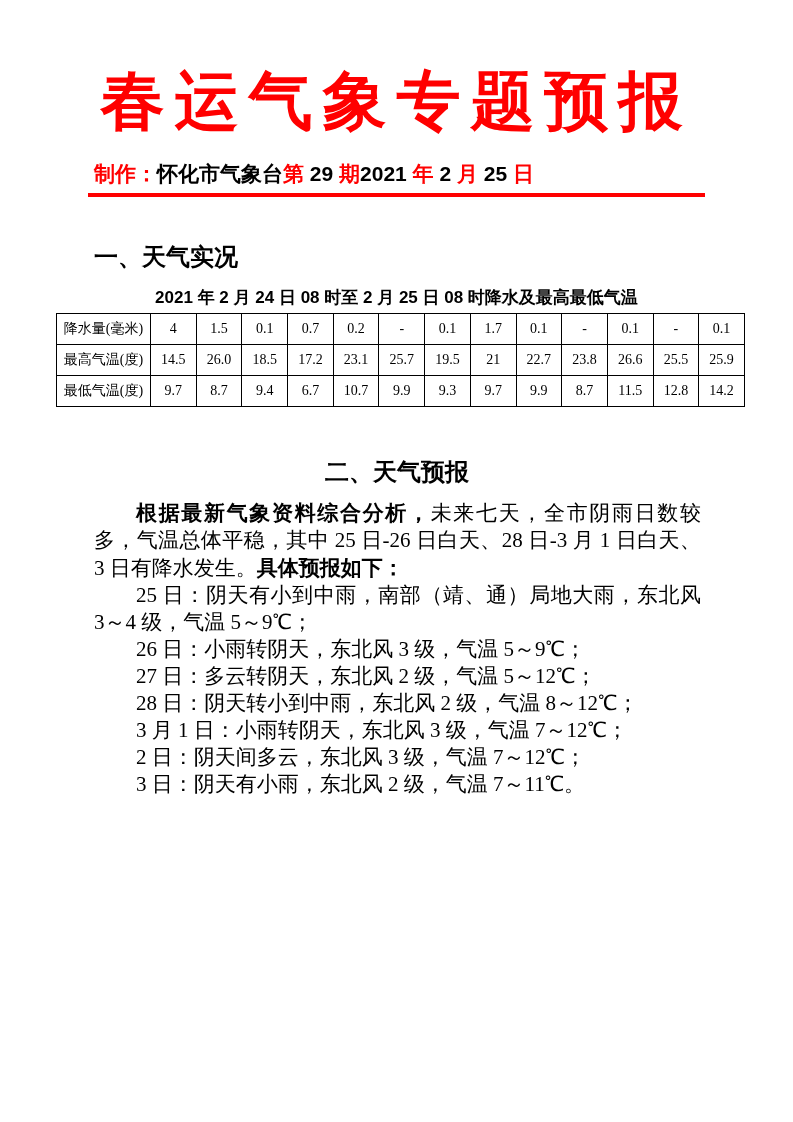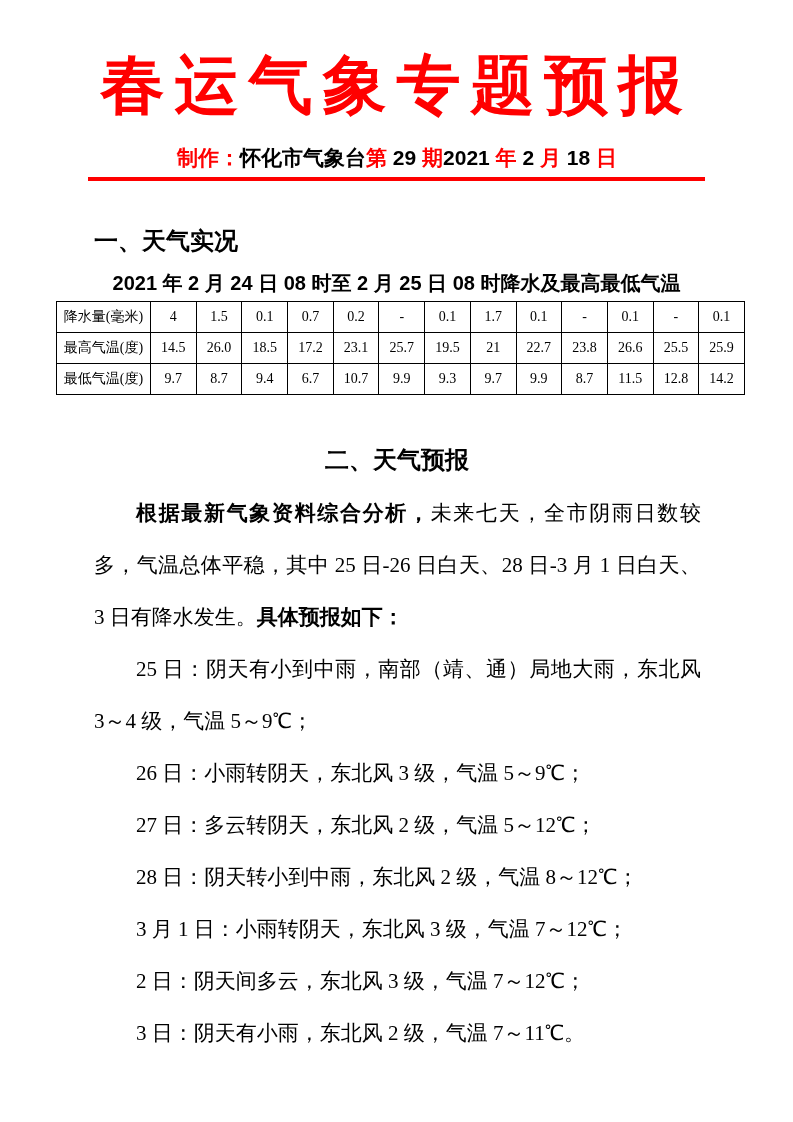--- a/index.html
+++ b/index.html
@@ -9,34 +9,34 @@
     width: 793px;
     height: 1122px;
     margin: 0 auto;
     background: #ffffff;
     color: #000000;
     font-family: "Liberation Serif", serif;
     overflow: hidden;
   }
   
   .title {
-    padding-top: 36px;
+    padding-top: 52px;
     text-align: center;
     font-family: "Liberation Serif", serif;
     font-weight: bold;
     font-size: 64px;
     line-height: 100px;
     letter-spacing: 10px;
     color: #ff0000;
     white-space: nowrap;
   }
   
   .masthead {
     display: flex;
-    justify-content: center;
+    justify-content: flex-start;
     align-items: baseline;
     margin: 8px 93px 0 94px;
     font-family: "Liberation Sans", sans-serif;
     font-weight: bold;
     font-size: 21px;
     white-space: nowrap;
   }
   .red-text { color: #ff0000; }
   .black-text { color: #000000; }
   .rule {
@@ -50,21 +50,21 @@
     margin: 44px 93px 0 94px;
     font-family: "Liberation Sans", sans-serif;
     font-weight: bold;
     font-size: 24px;
   }
   .table-caption {
     margin-top: 13px;
     text-align: center;
     font-family: "Liberation Sans", sans-serif;
     font-weight: bold;
-    font-size: 20px;
+    font-size: 17px;
   }
   
   table.weather {
     margin: 4px 0 0 56px;
     width: 688px;
     border-collapse: collapse;
     table-layout: fixed;
     font-family: "Liberation Serif", serif;
     font-size: 14px;
   }
@@ -74,21 +74,21 @@
     padding: 0 1px;
     text-align: center;
     vertical-align: middle;
     font-weight: normal;
     overflow: hidden;
   }
   
   .bodytext {
     margin: 11px 92px 0 94px;
     font-size: 21px;
-    line-height: 52px;
+    line-height: 27px;
     text-align: justify;
   }
   .bodytext p { margin: 0; text-indent: 42px; }
   .bold-hei {
     font-family: "Liberation Sans", sans-serif;
     font-weight: bold;
   }
   .section2 { margin-top: 49px; text-align: center; }
 </style>
 </head>
@@ -105,21 +105,21 @@
     <span>
       <span class="red-text">第</span>
       <span class="black-text">29</span>
       <span class="red-text">期</span>
     </span>
     <span>
       <span class="black-text">2021</span>
       <span class="red-text">年</span>
       <span class="black-text">2</span>
       <span class="red-text">月</span>
-      <span class="black-text">18</span>
+      <span class="black-text">25</span>
       <span class="red-text">日</span>
     </span>
   </div>
 
   <hr class="rule">
 
   <div class="section-heading">一、天气实况</div>
 
   <div class="table-caption">2021 年 2 月 24 日 08 时至 2 月 25 日 08 时降水及最高最低气温</div>
 

